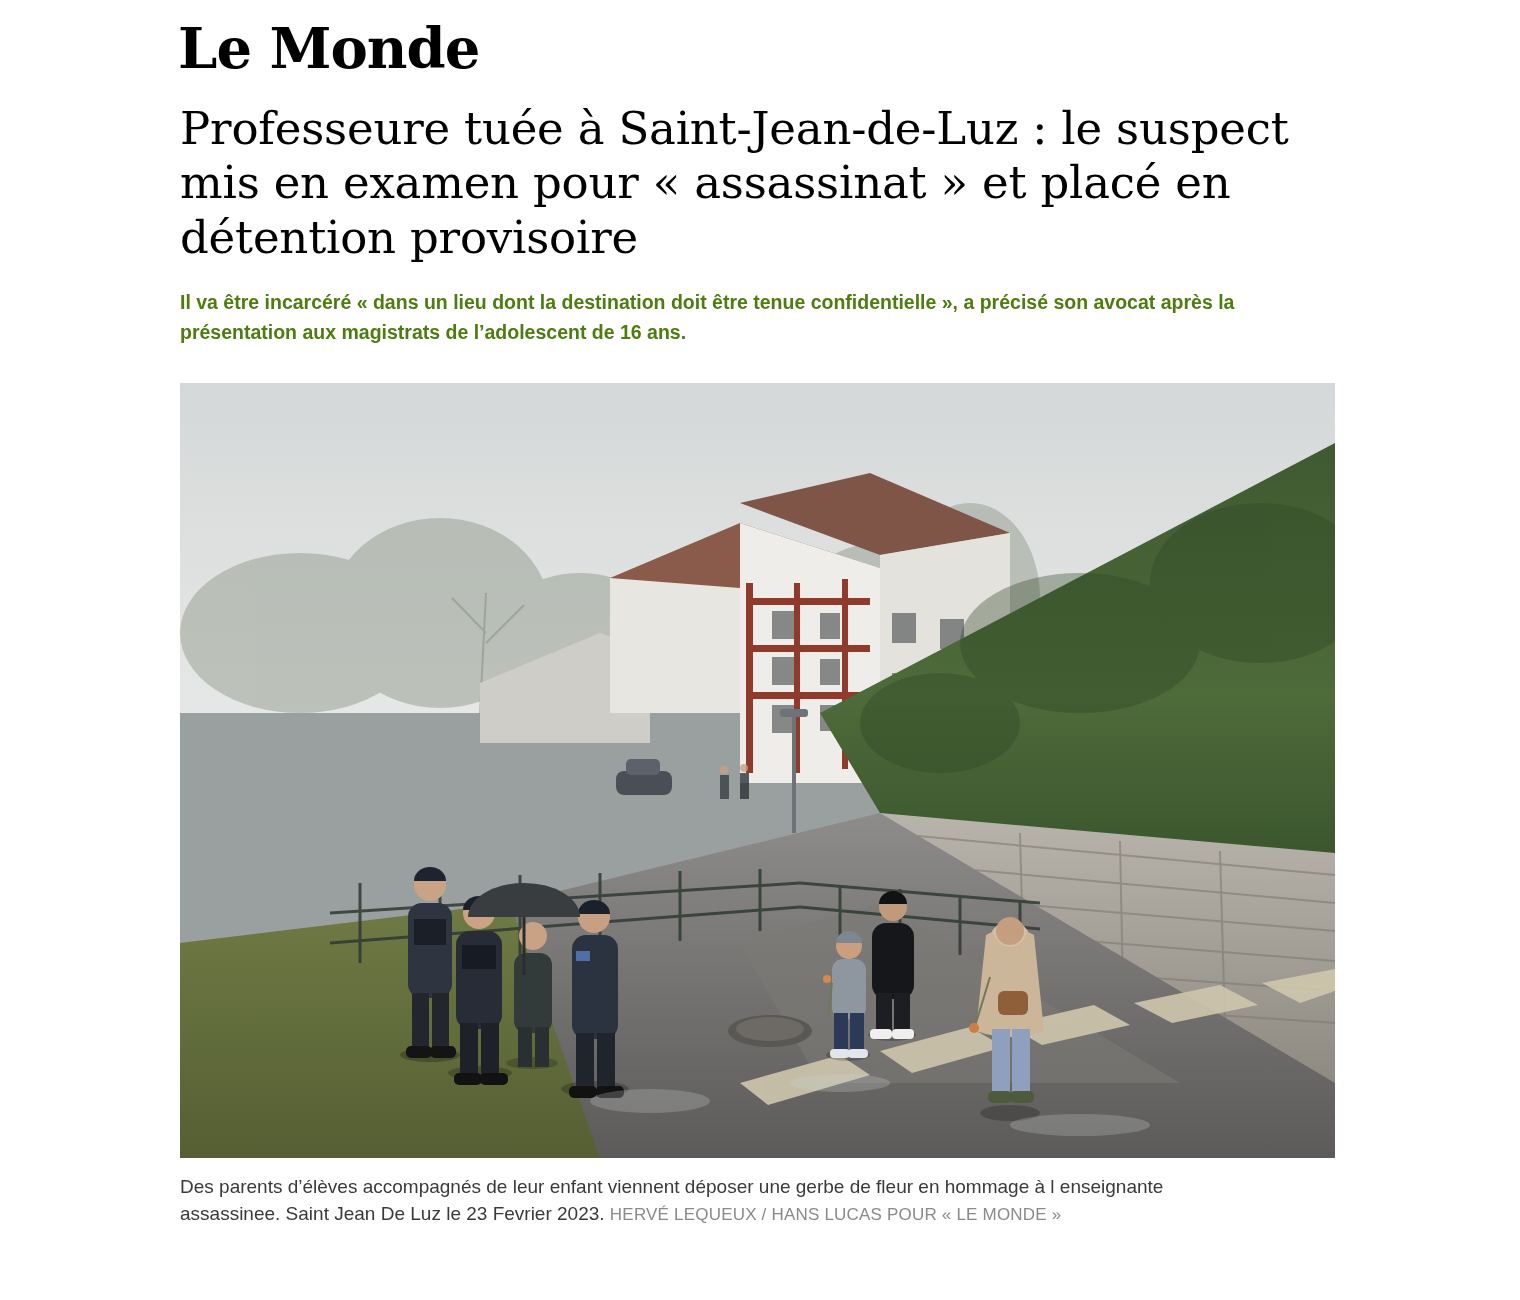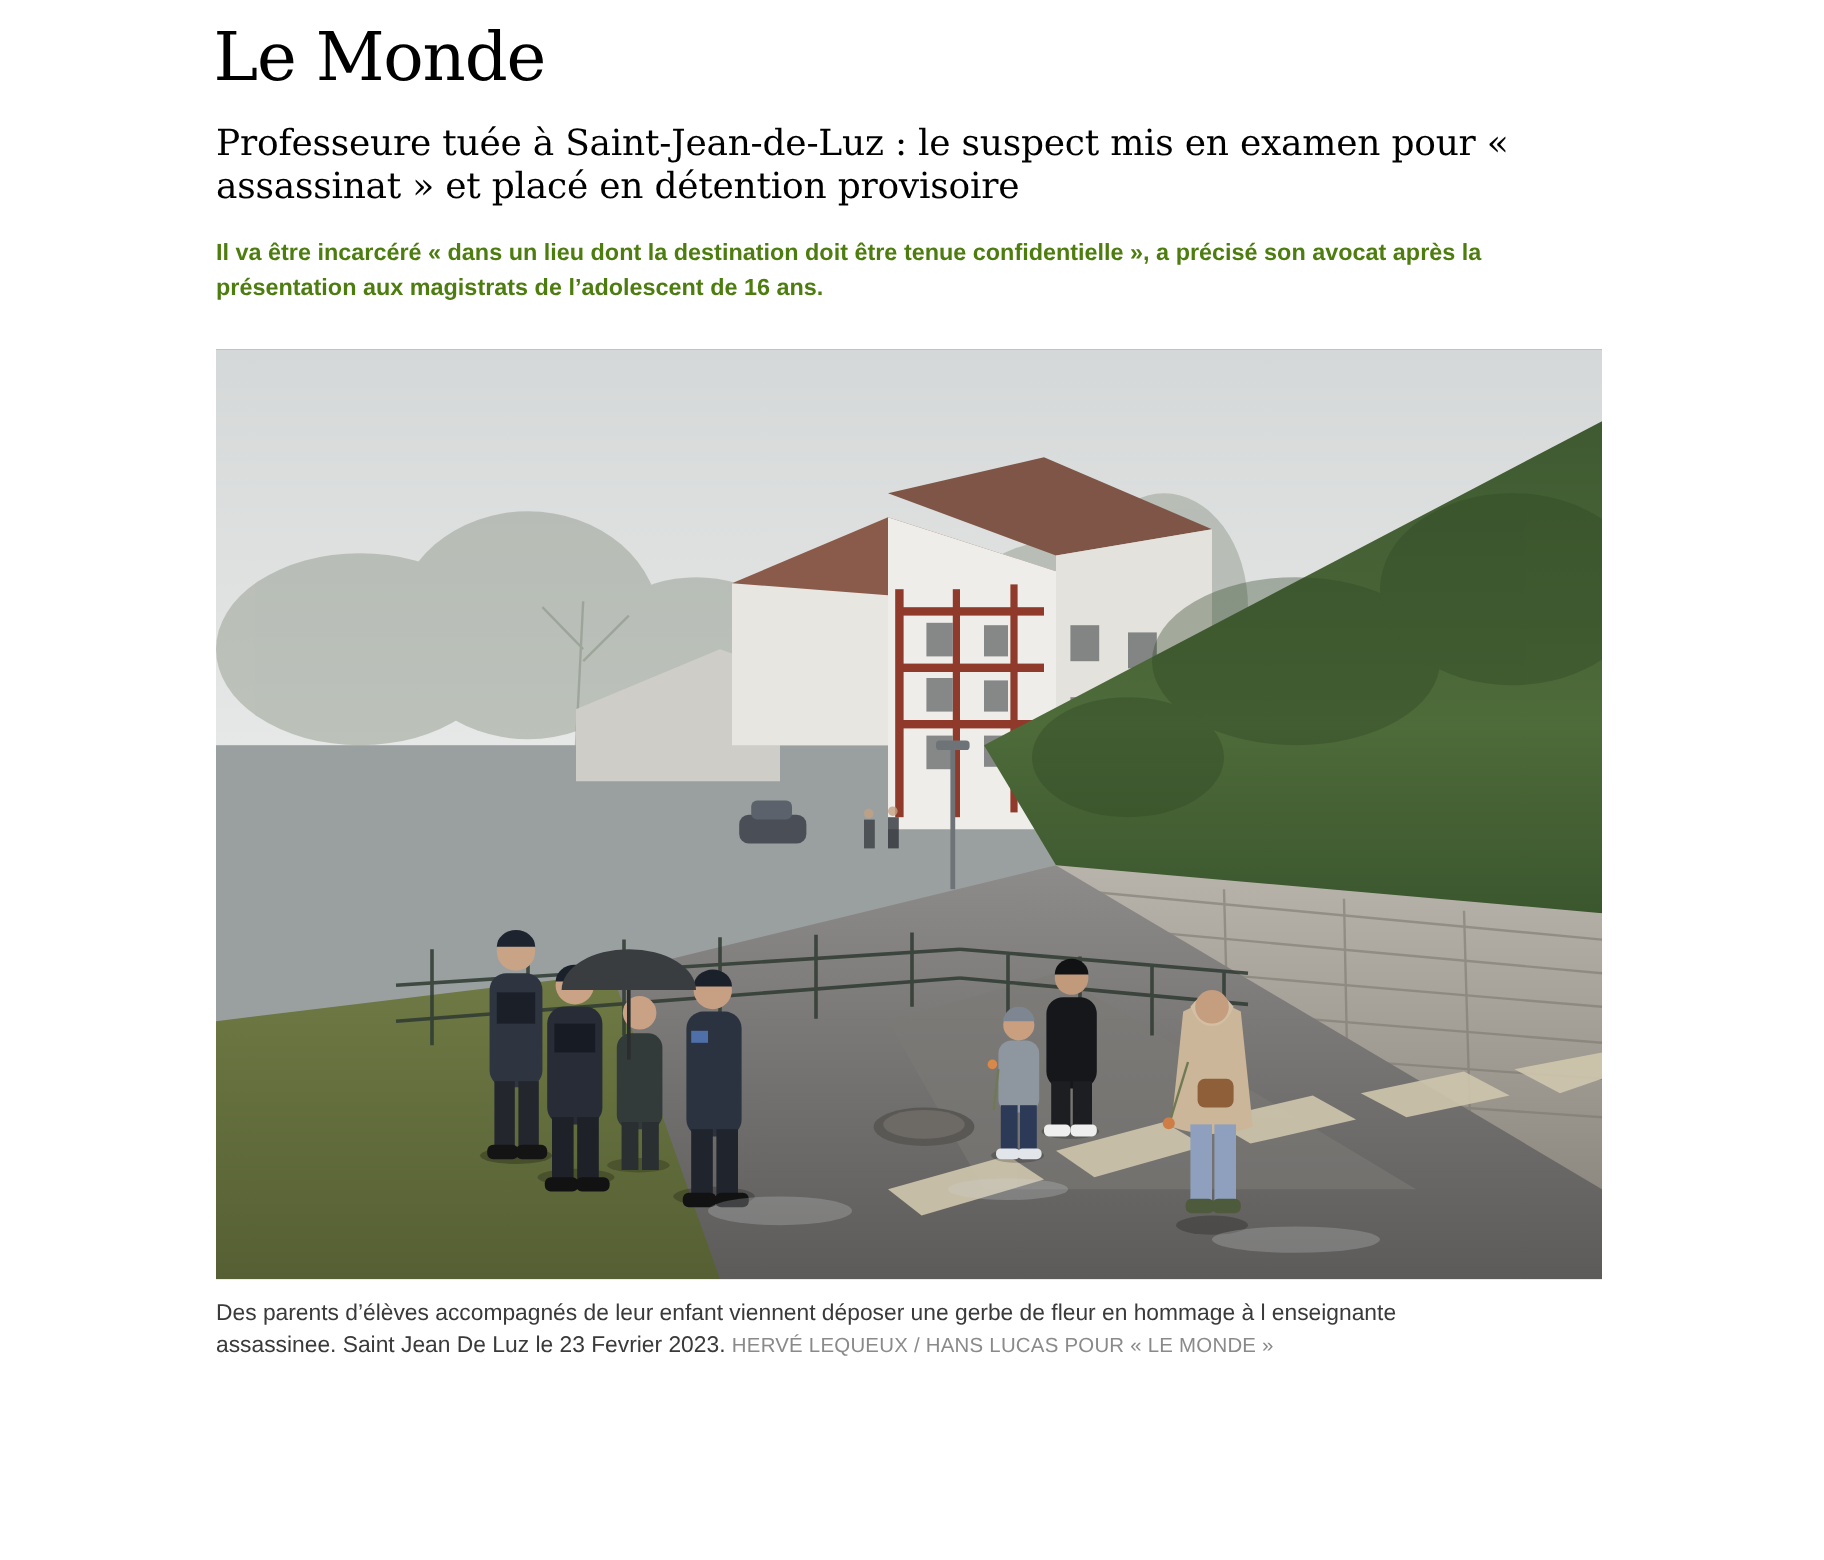--- a/index.html
+++ b/index.html
@@ -18,34 +18,34 @@
     position: relative;
     width: 1520px;
     height: 1300px;
     background: #fff;
   }
   .masthead {
     padding: 18px 0 0 178px;
   }
   .masthead-logo {
     font-family: "DejaVu Serif", serif;
-    font-weight: 400;
+    font-weight: 700;
     font-size: 56px;
     letter-spacing: -1px;
     color: #000;
     line-height: 1.1;
     display: inline-block;
   }
   .article {
     padding: 0 180px 0 180px;
   }
   .headline {
     font-family: "DejaVu Serif", serif;
     font-weight: 400;
-    font-size: 30px;
+    font-size: 45px;
     line-height: 1.22;
     color: #000;
     margin: 22px 0 0 0;
     max-width: 1160px;
     letter-spacing: -0.2px;
   }
   .standfirst {
     font-family: "Liberation Sans", sans-serif;
     font-weight: 700;
     font-size: 19.5px;

